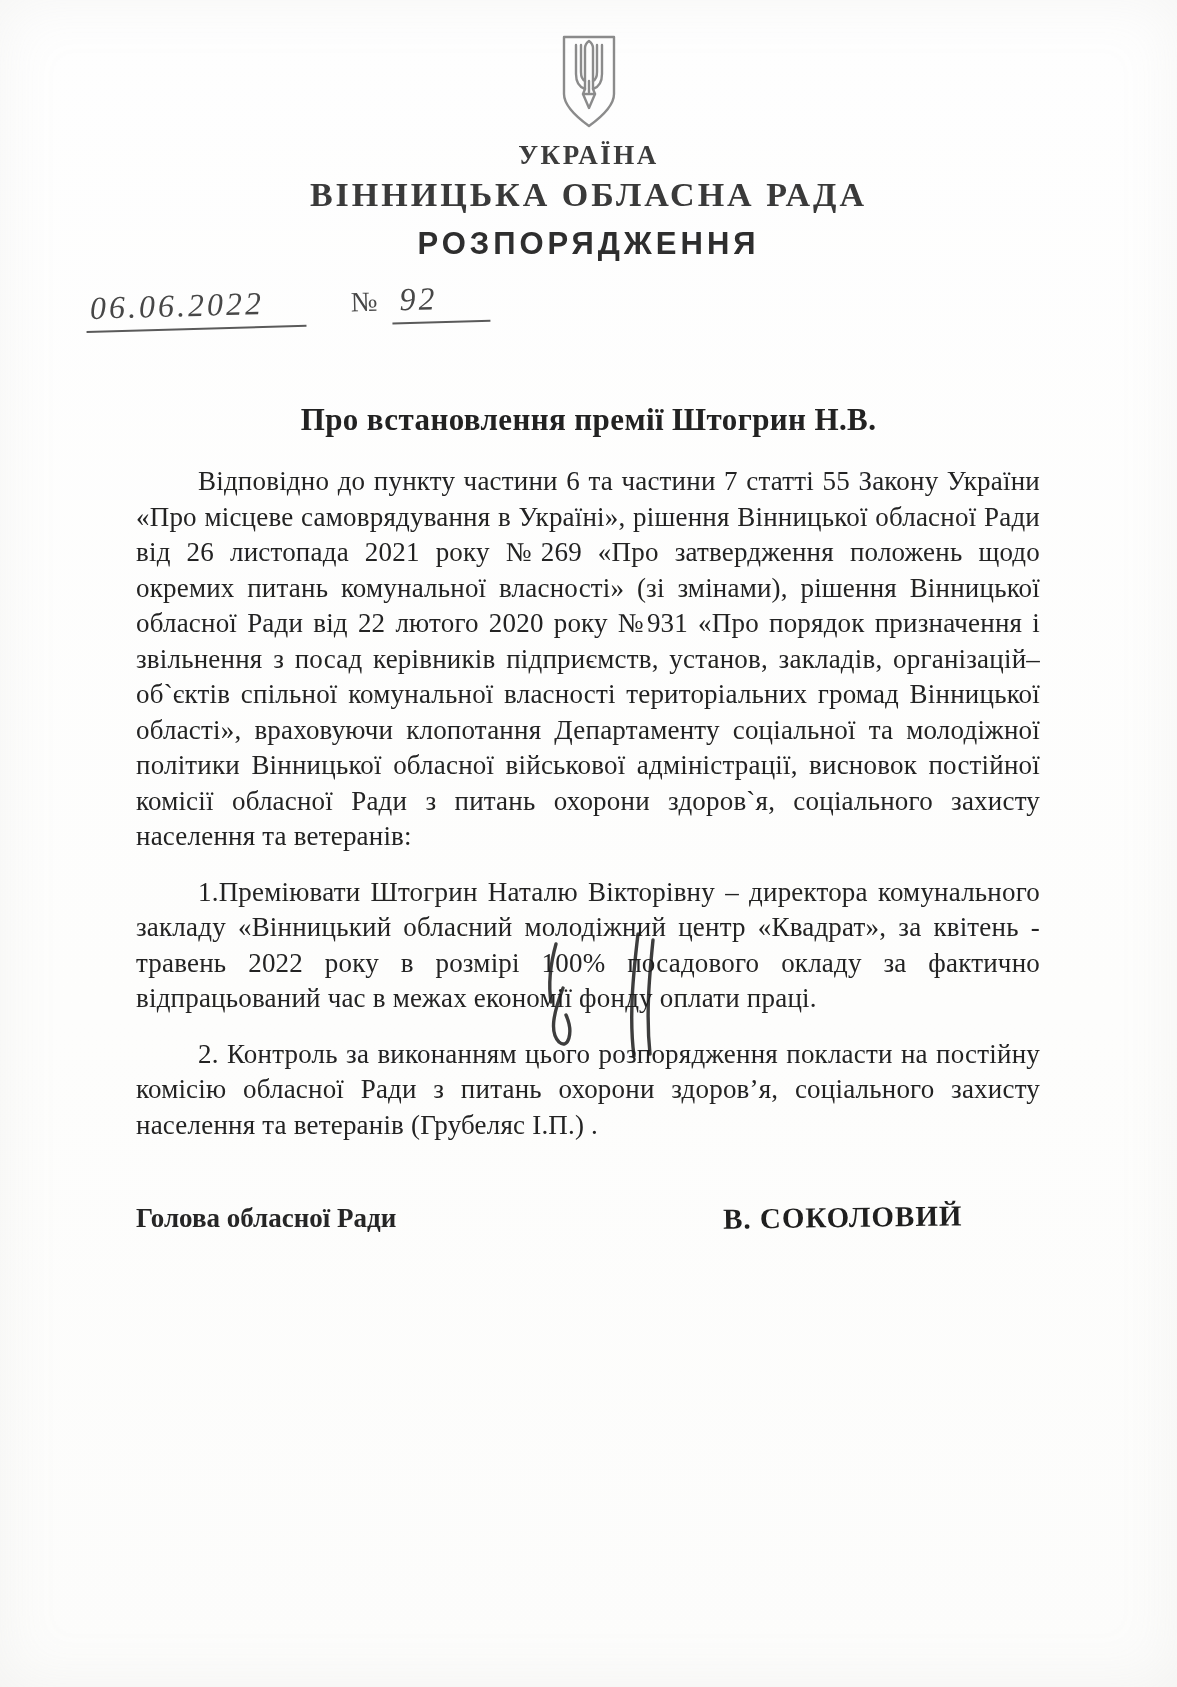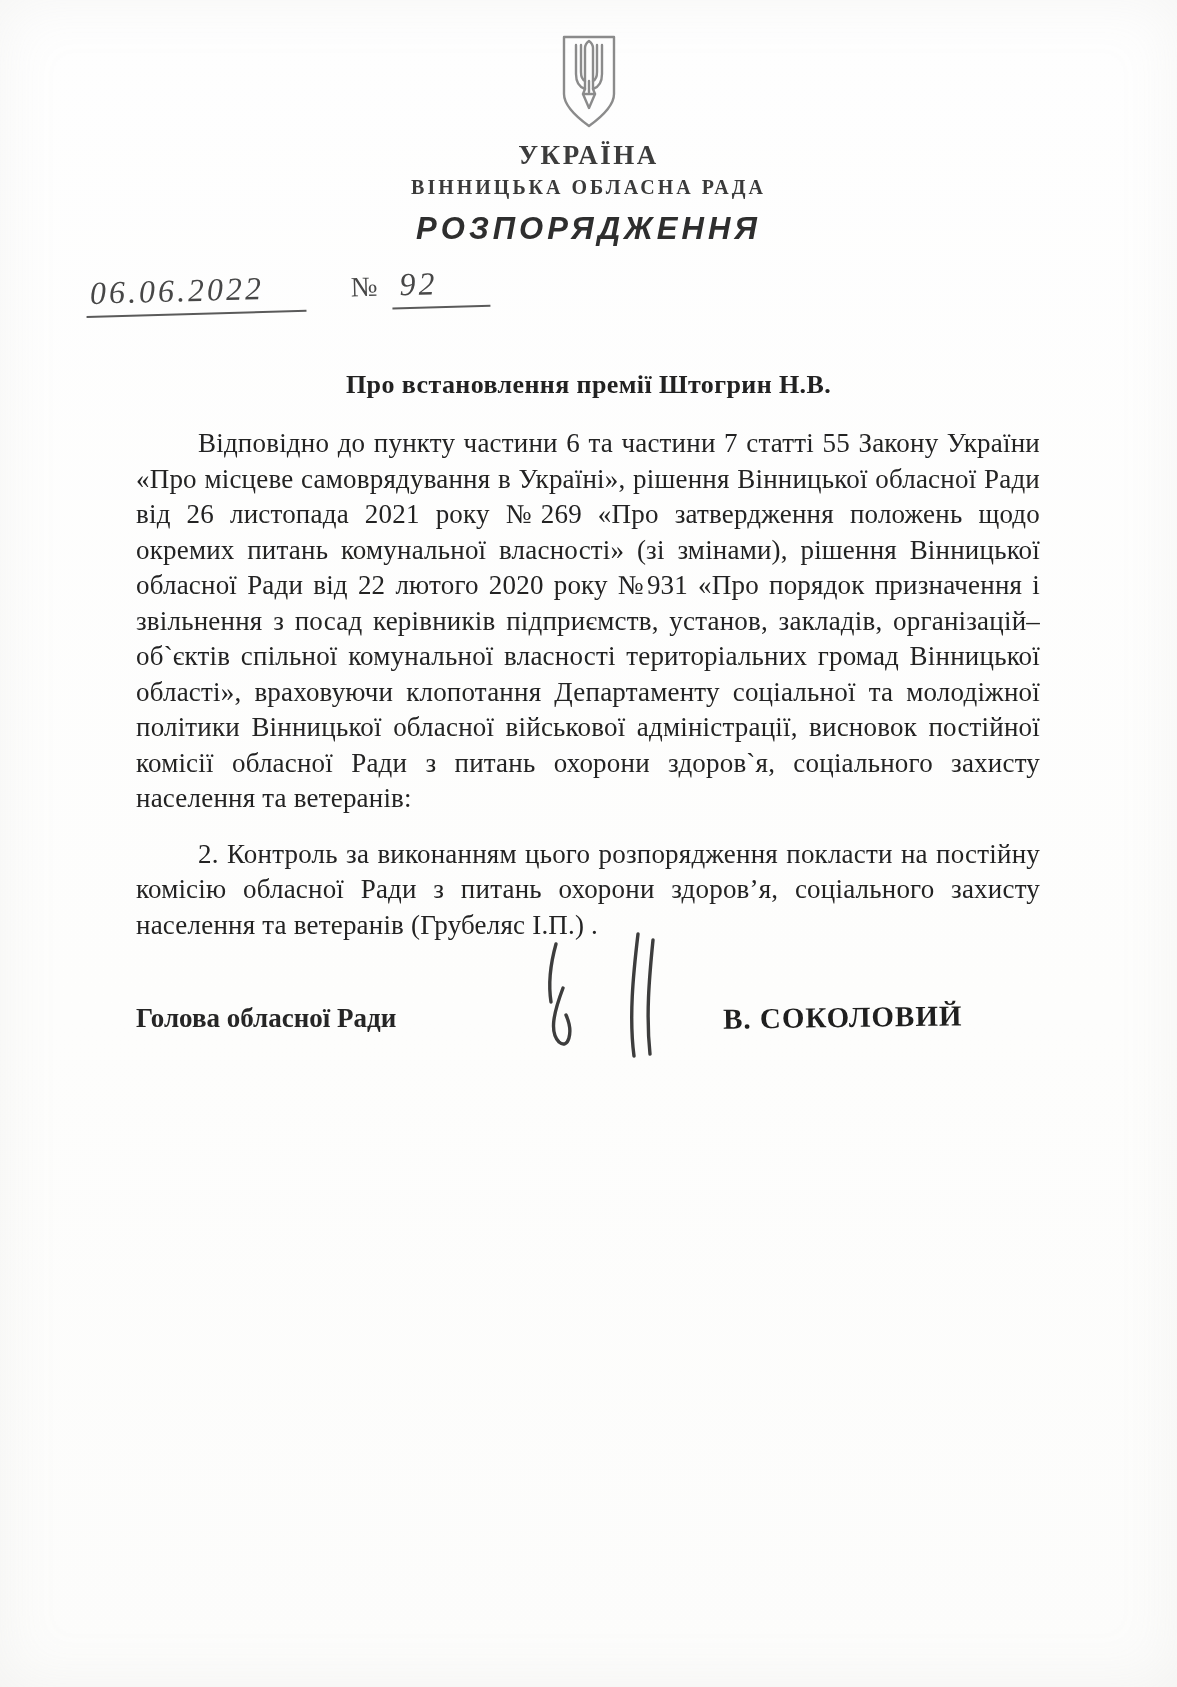--- a/index.html
+++ b/index.html
@@ -30,32 +30,31 @@
   .country{
     margin-top:6px;
     font-weight:bold;
     font-size:27px;
     letter-spacing:2.5px;
     color:#3c3c3c;
   }
   .organization{
     margin-top:5px;
     font-weight:bold;
-    font-size:20px;
+    font-size:34px;
     letter-spacing:3px;
     color:#3a3a3a;
   }
   .doc-type{
     margin-top:12px;
     font-family:"Liberation Sans","DejaVu Sans",sans-serif;
     font-weight:bold;
     font-size:31px;
     letter-spacing:4px;
     color:#2e2e2e;
-    font-style:italic;
   }
 
   
   .date-line{
     margin:28px 0 0 86px;
     font-style:italic;
     font-size:32px;
     letter-spacing:3px;
     color:#474747;
     transform:rotate(-1.6deg);
@@ -74,24 +73,24 @@
     font-size:28px;
   }
   .hw-num{
     display:inline-block;
     border-bottom:2px solid #5a5a5a;
     padding:0 52px 4px 8px;
   }
 
   
   .doc-title{
-    margin-top:52px;
+    margin-top:69px;
     text-align:center;
     font-weight:bold;
-    font-size:26px;
+    font-size:31px;
     letter-spacing:.4px;
     color:#222;
     font-family:Liberation Serif, serif;
   }
   .body-col{
     margin:26px 137px 0 136px; 
   }
   .para{
     margin:0 0 18px 0;
     font-size:27px;
@@ -159,20 +158,21 @@
   <div class="date-line">
     <span class="hw-underline">06.06.2022</span>
     <span class="hw-no">№</span>
     <span class="hw-num">92</span>
   </div>
 
   <div class="doc-title">Про встановлення премії Штогрин Н.В.</div>
 
   <div class="body-col">
     <p class="para">Відповідно до пункту частини 6 та частини 7 статті 55 Закону України «Про місцеве самоврядування в Україні», рішення Вінницької обласної Ради від 26 листопада 2021 року №269 «Про затвердження положень щодо окремих питань комунальної власності» (зі змінами), рішення Вінницької обласної Ради від 22 лютого 2020 року №931 «Про порядок призначення і звільнення з посад керівників підприємств, установ, закладів, організацій–об`єктів спільної комунальної власності територіальних громад Вінницької області», враховуючи клопотання Департаменту соціальної та молодіжної політики Вінницької обласної військової адміністрації, висновок постійної комісії обласної Ради з питань охорони здоров`я, соціального захисту населення та ветеранів:</p>
+    <p class="para">1.Преміювати Штогрин Наталю Вікторівну – директора комунального закладу «Вінницький обласний молодіжний центр «Квадрат», за квітень - травень 2022 року в розмірі 100% посадового окладу за фактично відпрацьований час в межах економії фонду оплати праці.</p>
     <p class="para">2. Контроль за виконанням цього розпорядження покласти на постійну комісію обласної Ради з питань охорони здоров’я, соціального захисту населення та ветеранів (Грубеляс І.П.) .</p>
   </div>
 
   <div class="sig-row">
     <span class="sig-position">Голова обласної Ради</span>
     <span class="sig-name">В. СОКОЛОВИЙ</span>
   </div>
 
   <svg class="pen-overlay" viewBox="0 0 1177 1687" width="1177" height="1687" fill="none" stroke="#1c1c1c" stroke-width="3.4" stroke-linecap="round" opacity="0.85">
     <path d="M556 944 q-9 32 -5 58"></path>

